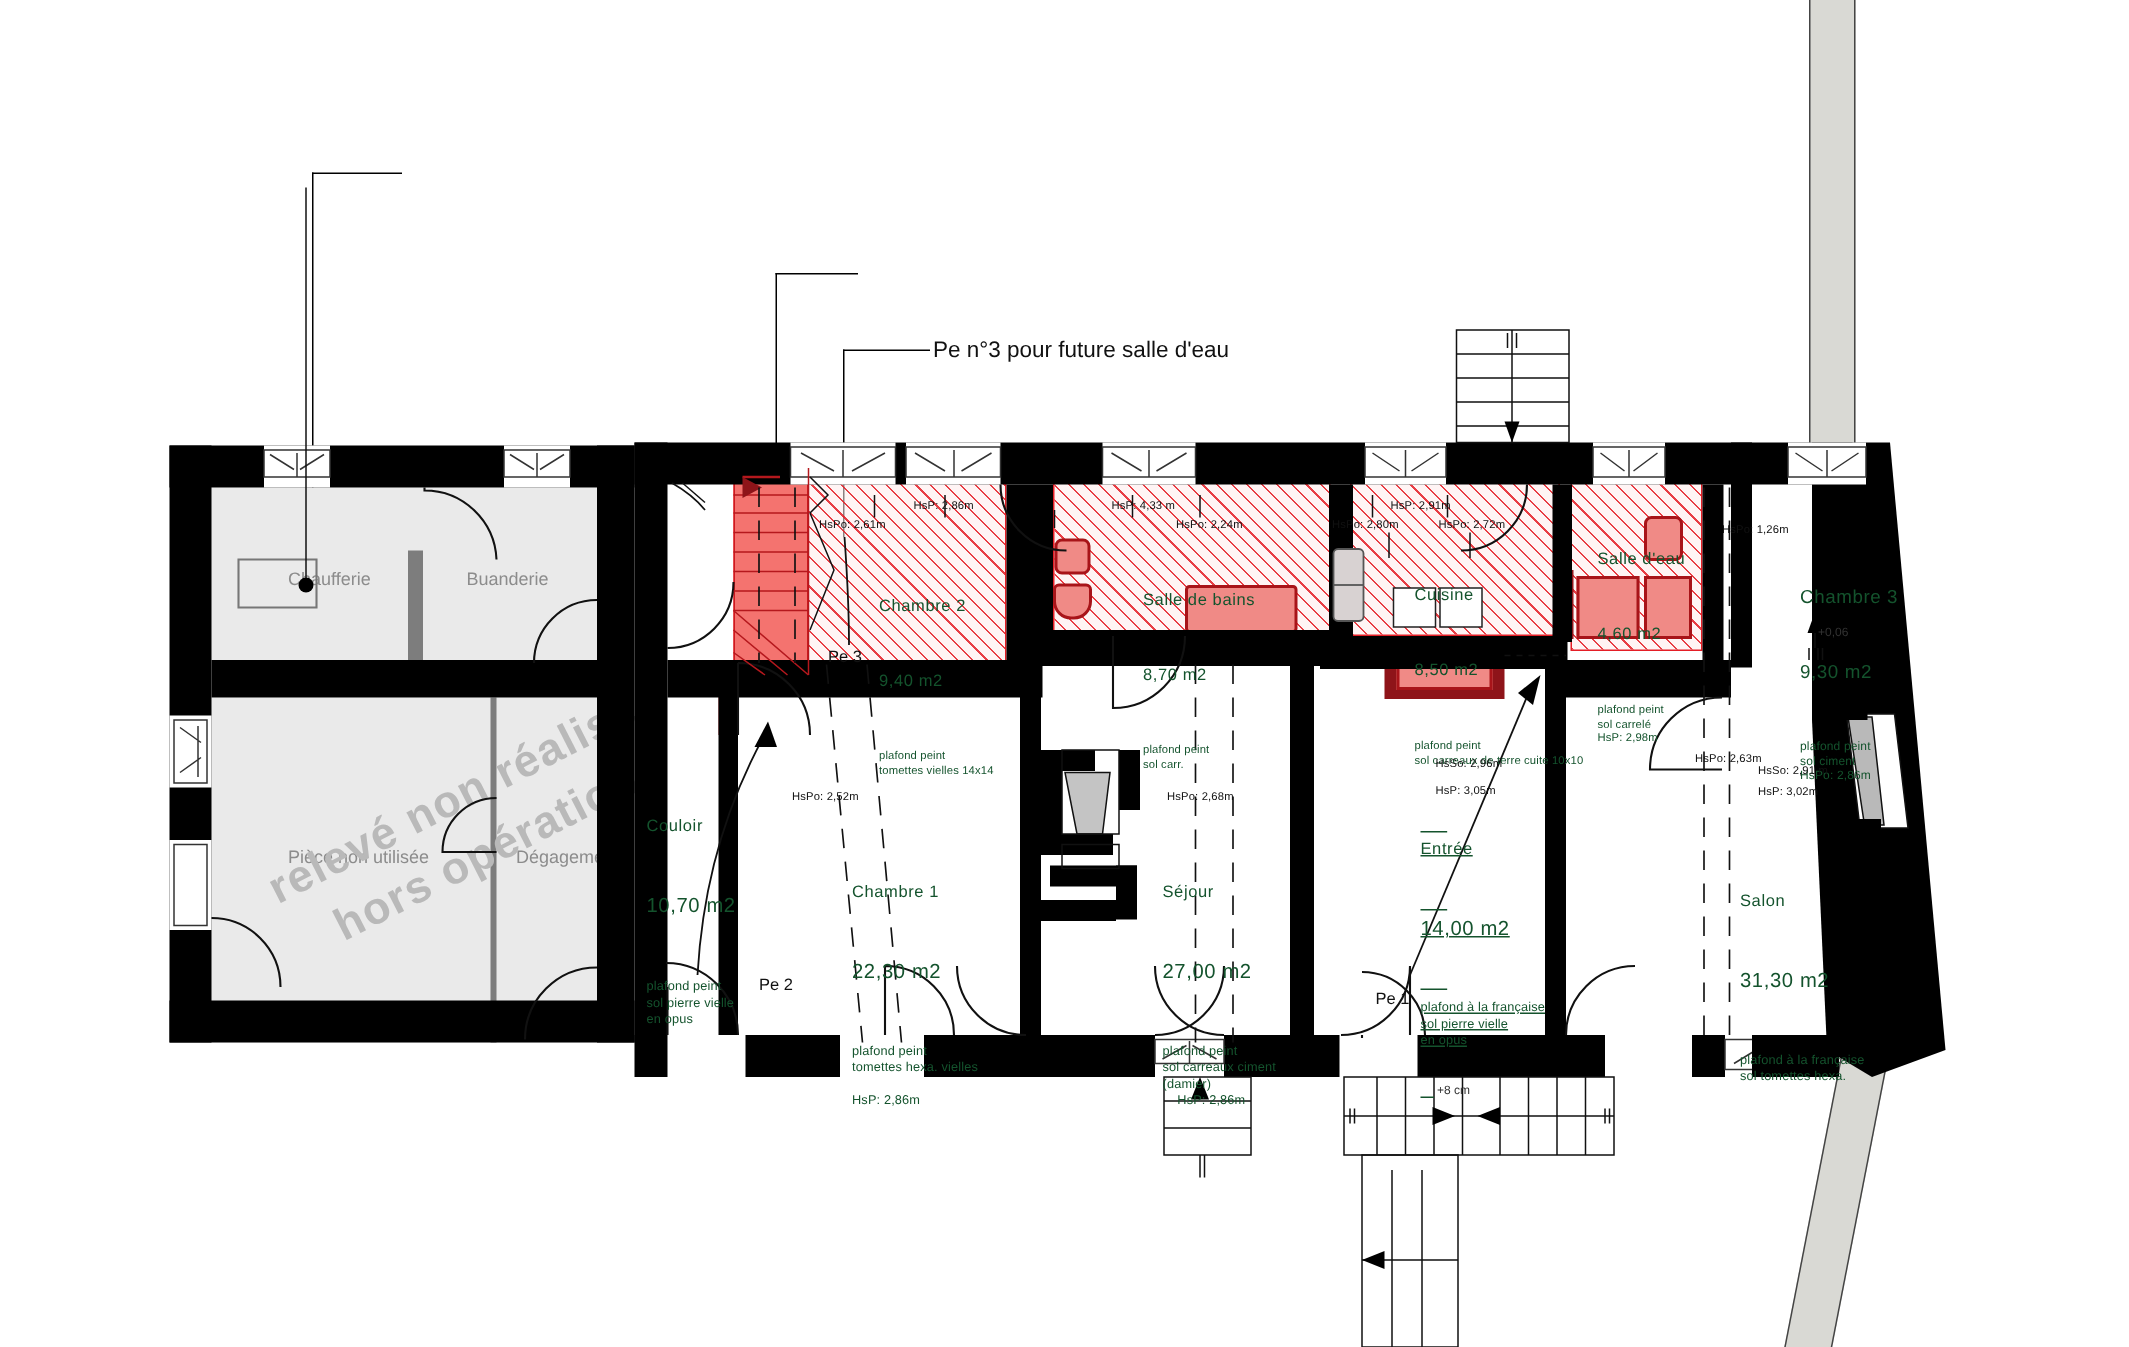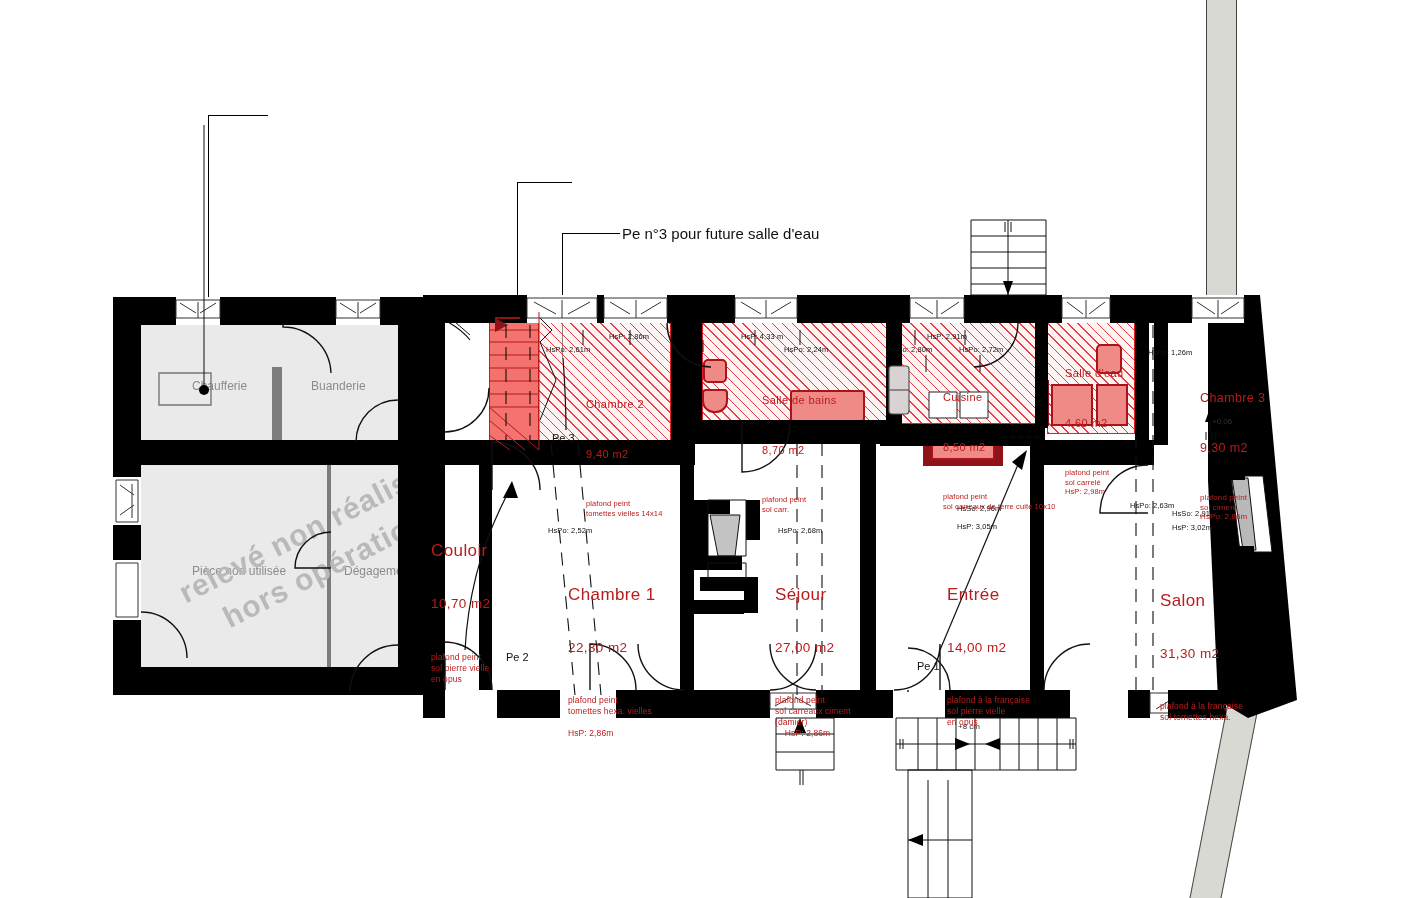--- a/index.html
+++ b/index.html
@@ -5,22 +5,22 @@
   html,body{margin:0;padding:0;background:#ffffff;}
   body{width:1419px;height:898px;position:relative;overflow:hidden;
        font-family:"Liberation Sans",sans-serif;color:#000;}
   #stage{position:absolute;left:0;top:0;width:1419px;height:898px;}
 
   
   .anno{position:absolute;font-size:15px;line-height:22px;color:#111;white-space:pre;}
   .leader{position:absolute;background:#000;}
 
   
-  .room{position:absolute;white-space:pre;color:#b91c1c;}
-  .room .rname{font-size:17px;letter-spacing:.4px;line-height:16px;}
+  .room{position:absolute;white-space:pre;color:#14532d;}
+  .room .rname{font-size:11px;letter-spacing:.4px;line-height:16px;}
   .room .rarea{font-size:13.5px;letter-spacing:.4px;line-height:17px;}
   .room .rdesc{font-size:8.5px;line-height:11px;letter-spacing:.1px;}
   .room.sm .rname{font-size:11px;line-height:13px;}
   .room.sm .rarea{font-size:11px;line-height:14px;}
   .room.sm .rdesc{font-size:7.5px;line-height:9.5px;}
   .ghost{position:absolute;color:#8c8c8c;font-size:12px;white-space:nowrap;}
   .hs{position:absolute;font-size:7.5px;color:#111;white-space:nowrap;letter-spacing:.1px;}
   .pe{position:absolute;font-size:11px;color:#111;white-space:nowrap;}
   .lvl{position:absolute;font-size:8px;color:#333;white-space:nowrap;}
   .rwall{position:absolute;background:#8e1419;}
@@ -443,21 +443,21 @@
 
   <div class="room" style="left:775px;top:551px;">
     <div class="rname">Séjour</div>
     <div class="rarea">27,00 m2</div>
     <div class="rdesc" style="margin-top:3px;">plafond peint
 sol carreaux ciment
 (damier)
     HsP: 2,86m</div>
   </div>
 
-  <div class="room" style="left:947px;top:551px;">
+  <div class="room" style="left:947px;top:522px;text-decoration:underline;">
     <div class="rname">Entrée</div>
     <div class="rarea">14,00 m2</div>
     <div class="rdesc" style="margin-top:3px;">plafond à la française
 sol pierre vielle
 en opus</div>
   </div>
 
   <div class="room" style="left:1160px;top:557px;">
     <div class="rname">Salon</div>
     <div class="rarea">31,30 m2</div>
@@ -466,21 +466,21 @@
   </div>
 
   <div class="hs" style="left:609px;top:332px;">HsP: 2,86m</div>
   <div class="hs" style="left:546px;top:345px;">HsPo: 2,61m</div>
   <div class="hs" style="left:741px;top:332px;">HsP: 4,33 m</div>
   <div class="hs" style="left:784px;top:345px;">HsPo: 2,24m</div>
   <div class="hs" style="left:888px;top:345px;">HsPo: 2,80m</div>
   <div class="hs" style="left:927px;top:332px;text-align:right;">HsP: 2,91m</div>
   <div class="hs" style="left:959px;top:345px;">HsPo: 2,72m</div>
   <div class="hs" style="left:1148px;top:348px;">HsPo: 1,26m</div>
-  <div class="hs" style="left:548px;top:526px;">HsPo: 2,52m</div>
+  <div class="hs" style="left:528px;top:526px;">HsPo: 2,52m</div>
   <div class="hs" style="left:778px;top:526px;">HsPo: 2,68m</div>
   <div class="hs" style="left:957px;top:504px;">HsSo: 2,96m</div>
   <div class="hs" style="left:957px;top:522px;">HsP: 3,05m</div>
   <div class="hs" style="left:1130px;top:501px;">HsPo: 2,63m</div>
   <div class="hs" style="left:1172px;top:509px;">HsSo: 2,91 m</div>
   <div class="hs" style="left:1172px;top:523px;">HsP: 3,02m</div>
 
   <div class="pe" style="left:552px;top:432px;">Pe 3</div>
   <div class="pe" style="left:506px;top:651px;">Pe 2</div>
   <div class="pe" style="left:917px;top:660px;">Pe 1</div>

